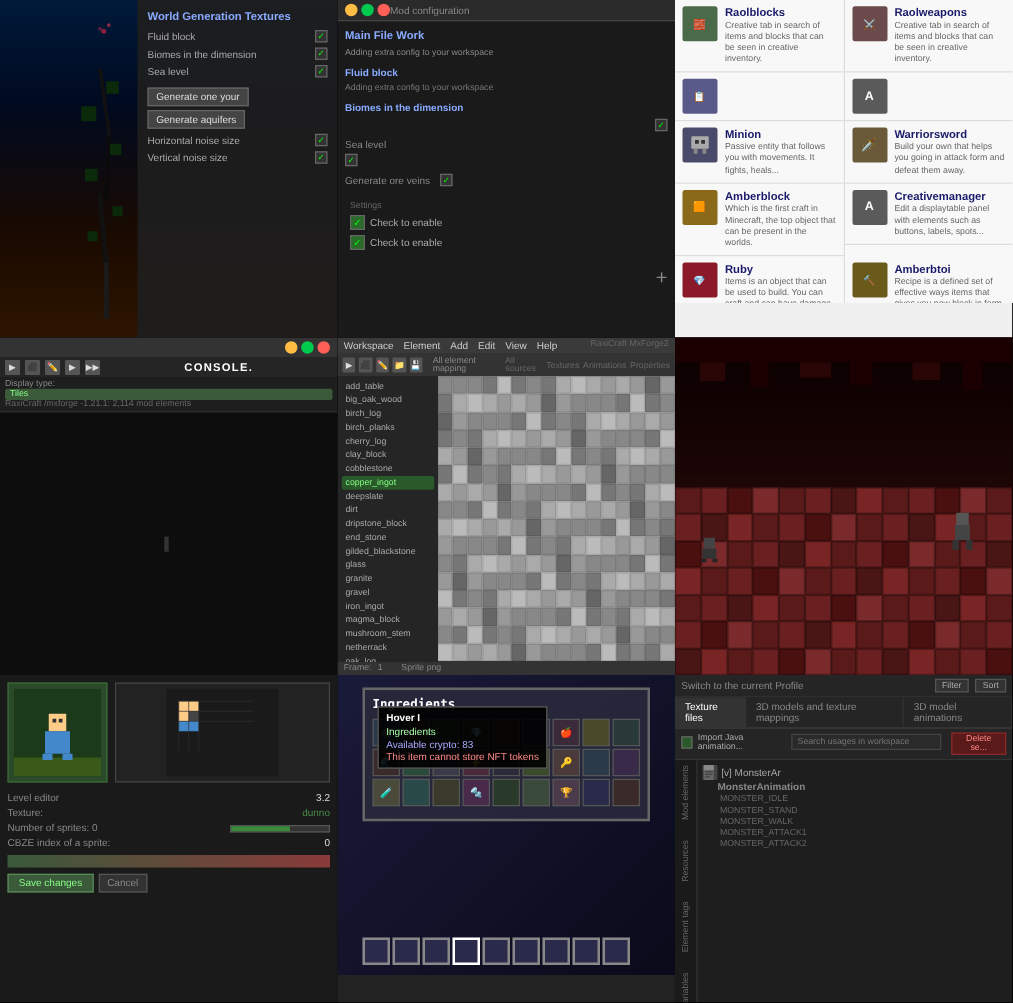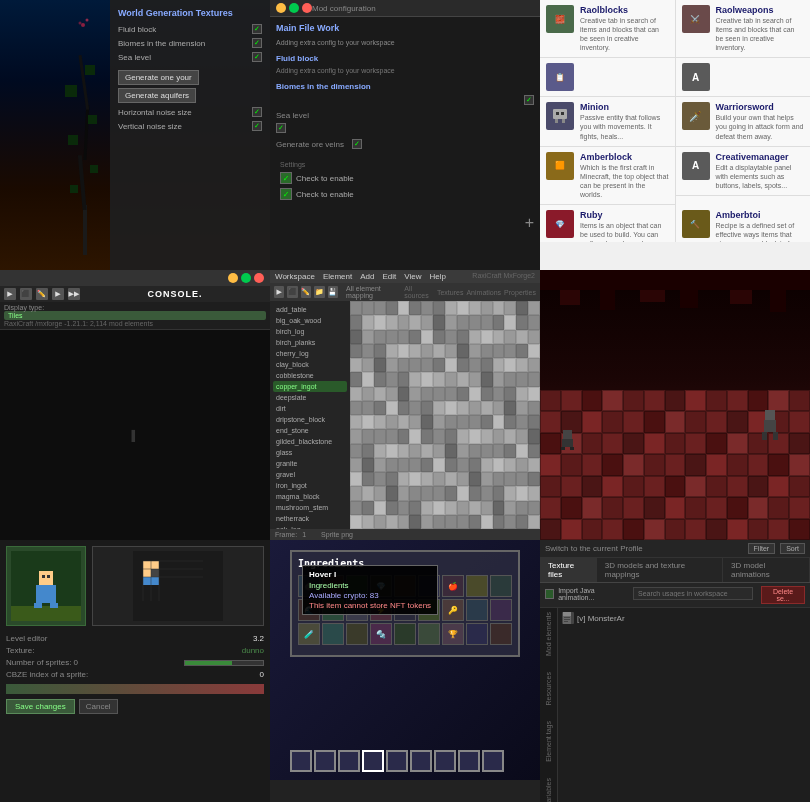--- a/index.html
+++ b/index.html
@@ -1520,19 +1520,27 @@
                 <svg width="12" height="12" viewBox="0 0 12 12">
                   <rect x="1" y="0" width="8" height="12" fill="#666"></rect>
                   <rect x="1" y="0" width="8" height="4" fill="#888"></rect>
                   <rect x="2" y="5" width="6" height="1" fill="#444"></rect>
                   <rect x="2" y="7" width="6" height="1" fill="#444"></rect>
                   <rect x="2" y="9" width="4" height="1" fill="#444"></rect>
                 </svg>
               </div>
               <span>[v] MonsterAr</span>
             </div>
+            <div class="anim-entry-items">
+              <div style="font-size:8px;color:#888;font-weight:bold;padding:1px 0;">MonsterAnimation</div>
+              <div class="anim-entry-item">MONSTER_IDLE</div>
+              <div class="anim-entry-item">MONSTER_STAND</div>
+              <div class="anim-entry-item">MONSTER_WALK</div>
+              <div class="anim-entry-item">MONSTER_ATTACK1</div>
+              <div class="anim-entry-item">MONSTER_ATTACK2</div>
+            </div>
           </div>
         </div>
       </div>
     </div>
   </div>
 
 </div>
 
 </body></html>

